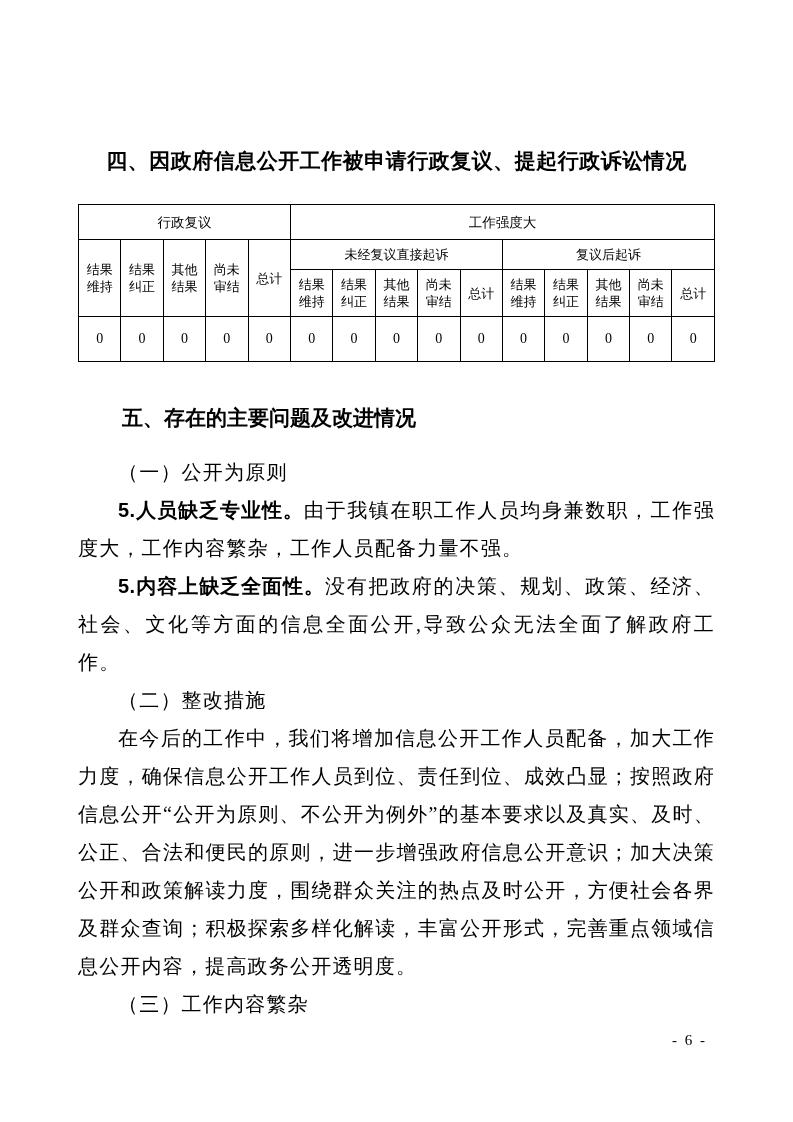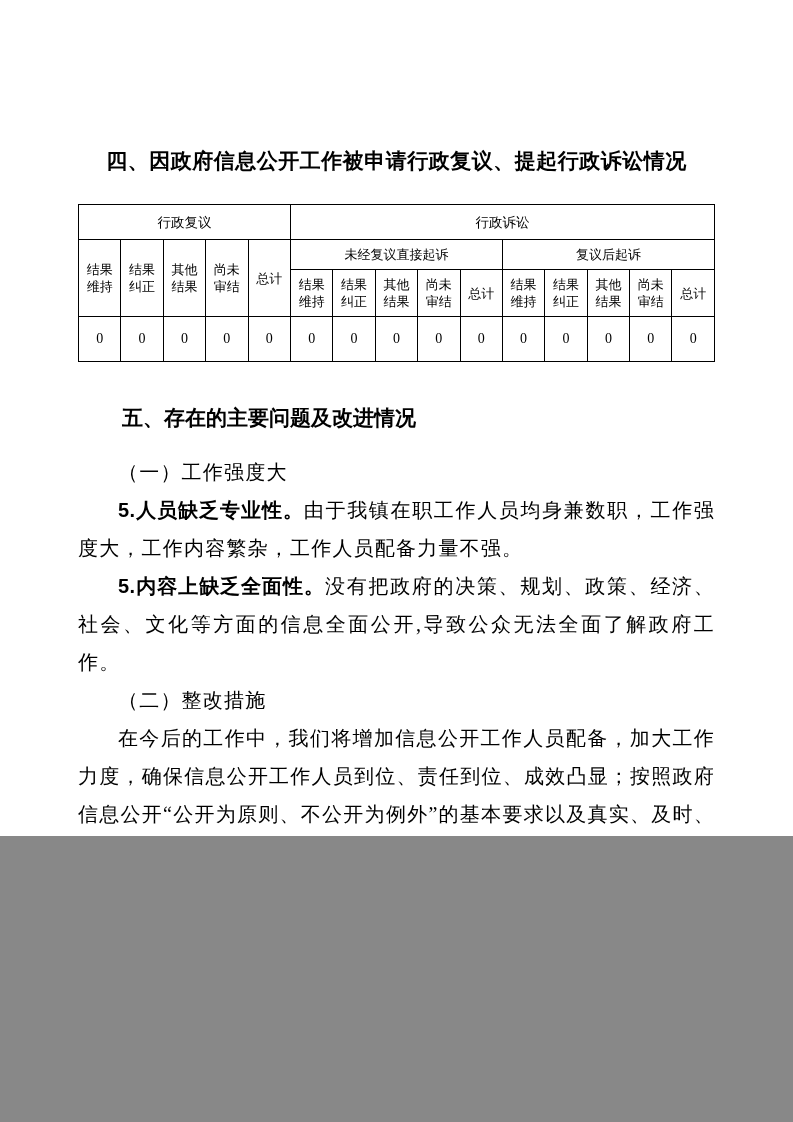--- a/index.html
+++ b/index.html
@@ -1,19 +1,19 @@
 <!DOCTYPE html>
 <html><head>
 <meta charset="utf-8">
 <style>
   html, body { margin: 0; padding: 0; background: #888; }
   .page {
     position: relative;
     width: 793px;
-    height: 836px;
+    height: 1122px;
     margin: 0 auto;
     background: #ffffff;
     box-sizing: border-box;
     padding: 148px 78px 0 78px;
     color: #000;
     font-family: "Liberation Serif", serif;
     overflow: hidden;
   }
   
   .doc-title {
@@ -81,21 +81,21 @@
 
   <h1 class="doc-title">四、因政府信息公开工作被申请行政复议、提起行政诉讼情况</h1>
 
   <table class="stats">
     <colgroup>
       <col span="15" style="width:6.6667%">
     </colgroup>
     <tbody>
       <tr>
         <td colspan="5" class="th grp">行政复议</td>
-        <td colspan="10" class="th grp">行政诉讼</td>
+        <td colspan="10" class="th grp">工作强度大</td>
       </tr>
       <tr>
         <td rowspan="2" class="th colhead">结果
 维持</td>
         <td rowspan="2" class="th colhead">结果
 纠正</td>
         <td rowspan="2" class="th colhead">其他
 结果</td>
         <td rowspan="2" class="th colhead">尚未
 审结</td>
@@ -139,21 +139,21 @@
         <td class="val">0</td>
         <td class="val">0</td>
         <td class="val">0</td>
       </tr>
     </tbody>
   </table>
 
   <h2 class="sec5-heading">五、存在的主要问题及改进情况</h2>
 
   <div class="body-text">
-    <p class="subhead">（一）工作强度大</p>
+    <p class="subhead">（一）公开为原则</p>
     <p><span class="lead-bold">5.人员缺乏专业性。</span><span>由于我镇在职工作人员均身兼数职，工作强度大，工作内容繁杂，工作人员配备力量不强。</span></p>
     <p><span class="lead-bold">5.内容上缺乏全面性。</span><span>没有把政府的决策、规划、政策、经济、社会、文化等方面的信息全面公开,导致公众无法全面了解政府工作。</span></p>
     <p class="subhead">（二）整改措施</p>
     <p>在今后的工作中，我们将增加信息公开工作人员配备，加大工作力度，确保信息公开工作人员到位、责任到位、成效凸显；按照政府信息公开“公开为原则、不公开为例外”的基本要求以及真实、及时、公正、合法和便民的原则，进一步增强政府信息公开意识；加大决策公开和政策解读力度，围绕群众关注的热点及时公开，方便社会各界及群众查询；积极探索多样化解读，丰富公开形式，完善重点领域信息公开内容，提高政务公开透明度。</p>
     <p class="subhead">（三）工作内容繁杂</p>
   </div>
 
   <div class="page-number">- 6 -</div>
 
 </div>

